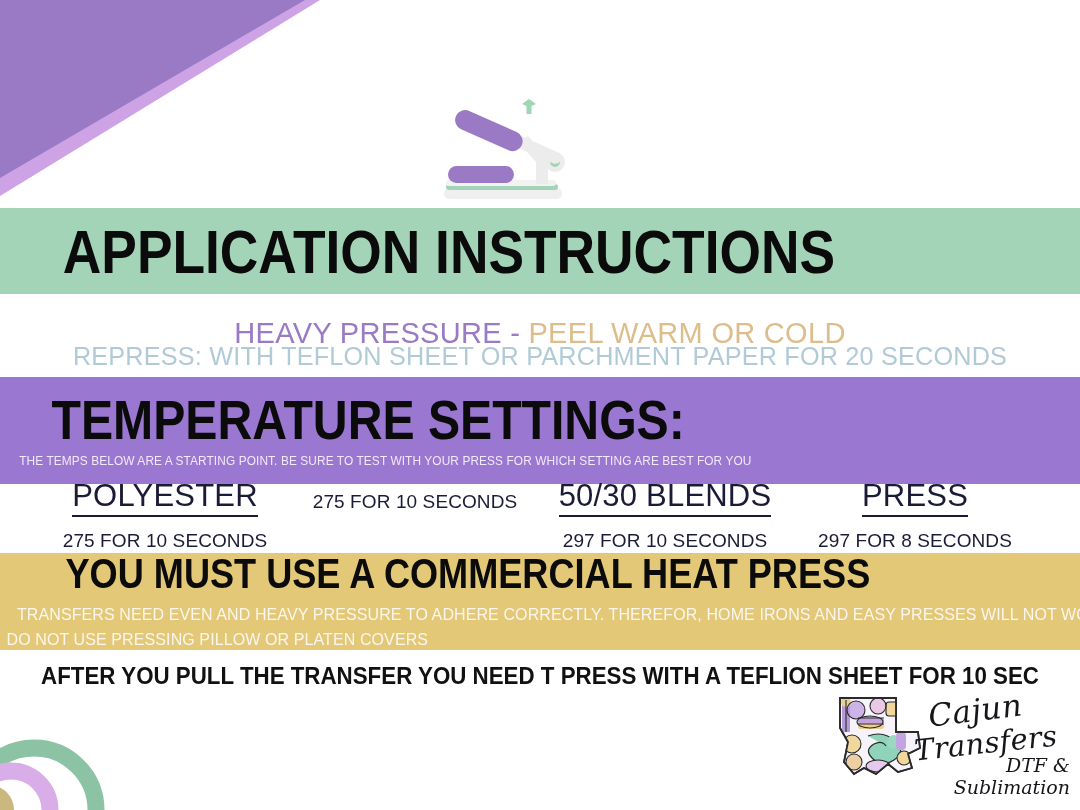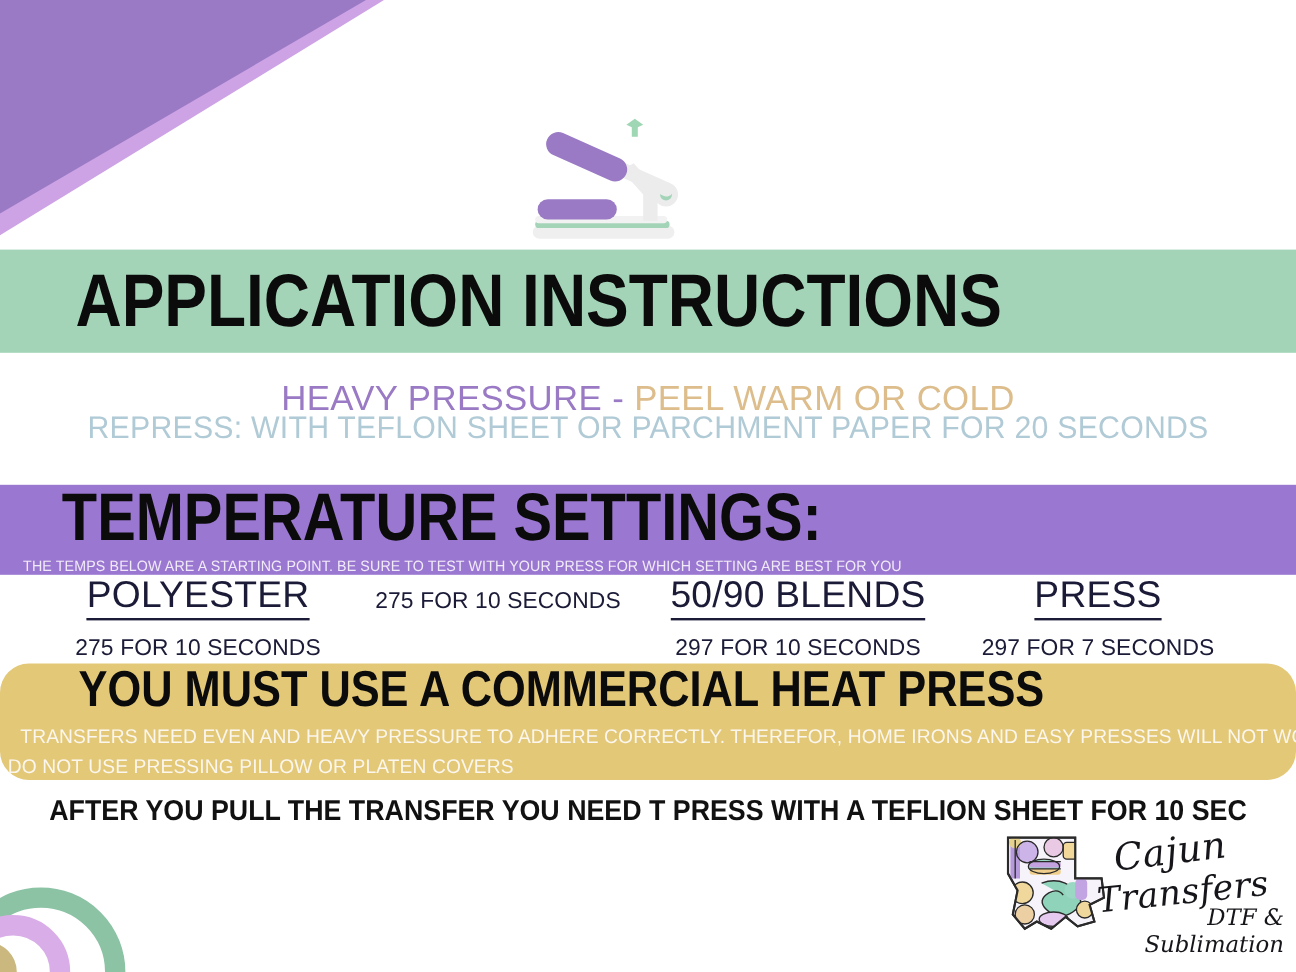--- a/index.html
+++ b/index.html
@@ -65,29 +65,28 @@
     flex-direction: column;
     align-items: flex-start;
     justify-content: center;
   }
   .banner-green {
     top: 208px;
     height: 86px;
     background: #a4d4b8;
   }
   .banner-purple {
-    top: 404px;
-    height: 75px;
+    top: 377px;
+    height: 107px;
     background: #9a77d0;
   }
   .banner-gold {
     top: 553px;
     height: 97px;
     background: #e3c878;
-    border-radius: 24px;
   }
 
   
   .headline {
     font-family: "Liberation Sans Narrow", "Liberation Sans", sans-serif;
     font-weight: bold;
     color: #0b0b0b;
     letter-spacing: 0px;
     line-height: 1;
     white-space: nowrap;
@@ -333,27 +332,27 @@
     <div class="fabric-col">
       <div class="fabric-title">POLYESTER</div>
       <div class="fabric-sub"><span>275</span><span> FOR 10 SECONDS</span></div>
     </div>
 
     <div class="fabric-col">
       <div class="fabric-sub"><span>275</span><span> FOR 10 SECONDS</span></div>
     </div>
 
     <div class="fabric-col">
-      <div class="fabric-title">50/90 BLENDS</div>
+      <div class="fabric-title">50/30 BLENDS</div>
       <div class="fabric-sub"><span class="temp-underline">297</span><span> FOR 10 SECONDS</span></div>
     </div>
 
     <div class="fabric-col">
       <div class="fabric-title">PRESS </div>
-      <div class="fabric-sub"><span class="temp-underline">297</span><span> FOR 7 SECONDS</span></div>
+      <div class="fabric-sub"><span class="temp-underline">297</span><span> FOR 8 SECONDS</span></div>
     </div>
 
   </div>
 
   <div class="banner banner-gold">
     <div class="headline headline-commercial">YOU MUST USE A COMMERCIAL HEAT PRESS</div>
     <div class="gold-note first">TRANSFERS NEED EVEN AND HEAVY PRESSURE TO ADHERE CORRECTLY. THEREFOR, HOME IRONS AND EASY PRESSES WILL NOT WORK</div>
     <div class="gold-note">DO NOT USE PRESSING PILLOW OR PLATEN COVERS</div>
   </div>
 

